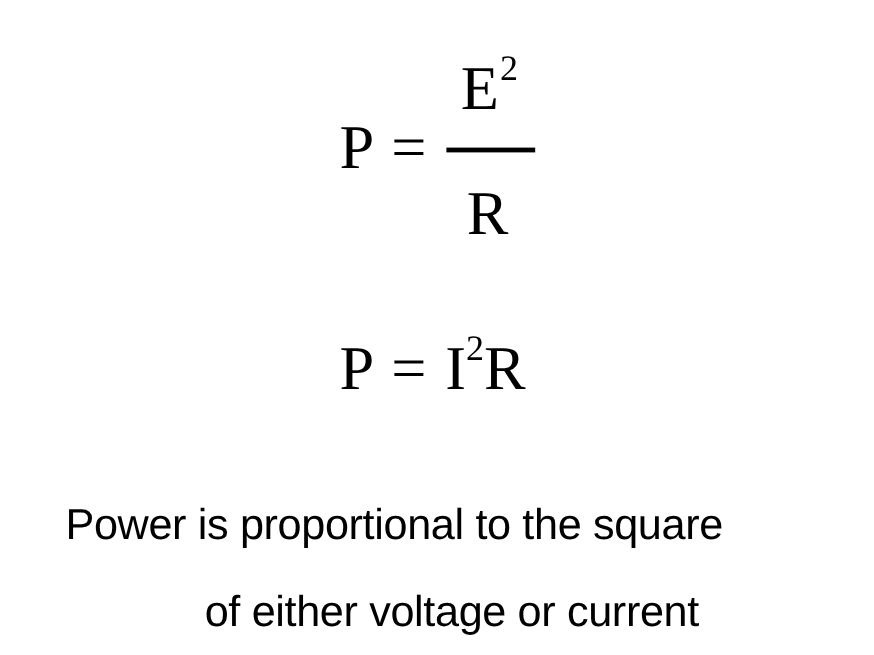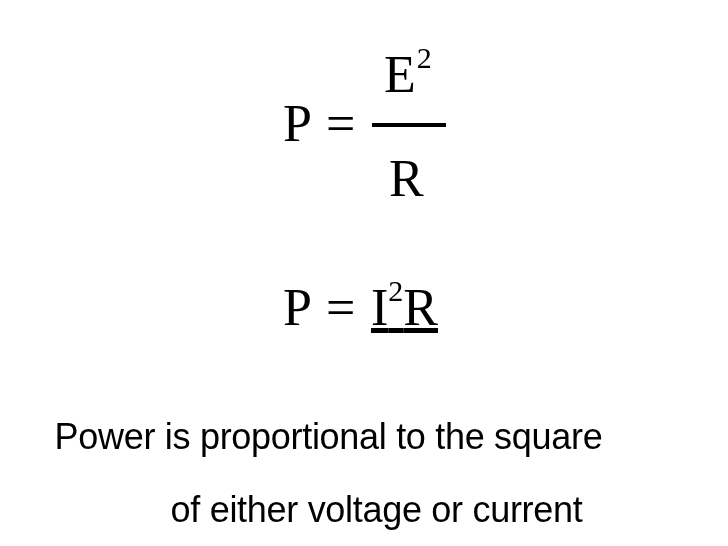--- a/index.html
+++ b/index.html
@@ -18,17 +18,17 @@
   <div>
     <span class="eq" style="left:384px; top:49px;"><span>E</span><span class="sup" style="top:-24px; margin-left:1px;">2</span></span>
     <div class="bar" style="left:372px; top:123px; width:74px; height:4px;"></div>
     <span class="eq" style="left:389px; top:153px;">R</span>
   </div>
 </div>
 
 <div>
   <span class="eq" style="left:283px; top:282px;">P</span>
   <span class="eq" style="left:326px; top:282px;">=</span>
-  <span class="eq" style="left:371px; top:282px;text-decoration:underline;"><span>I</span><span class="sup" style="top:-24px;">2</span><span>R</span></span>
+  <span class="eq" style="left:371px; top:282px;"><span>I</span><span class="sup" style="top:-24px;">2</span><span>R</span></span>
 </div>
 
 <div class="caption" style="top:414px;">Power is proportional to the square</div>
 <div class="caption" style="top:487px;padding-left:48px;">of either voltage or current</div>
 
 </body></html>

